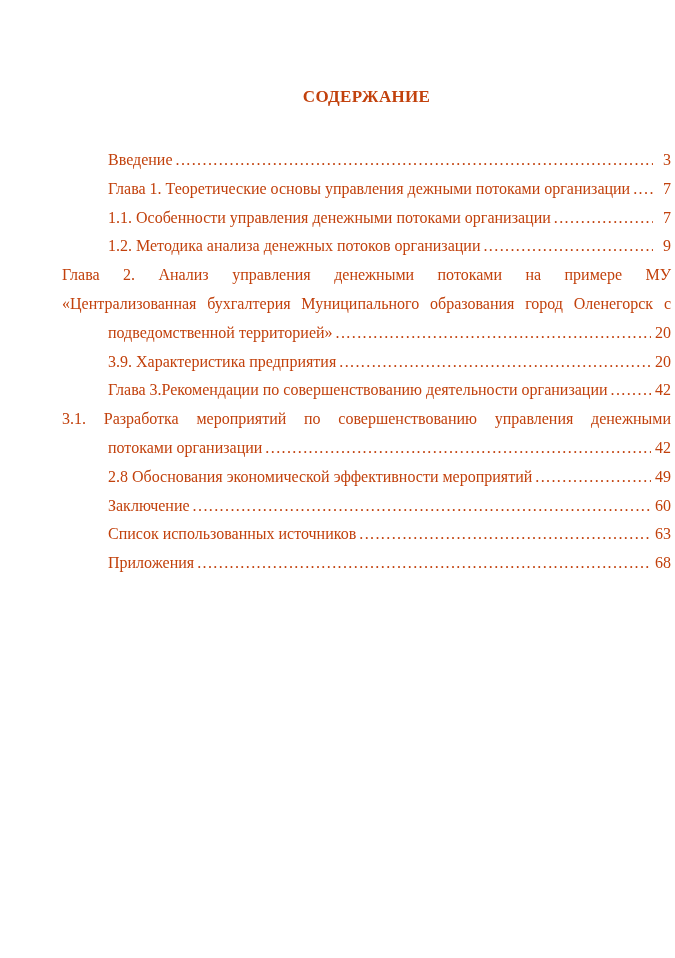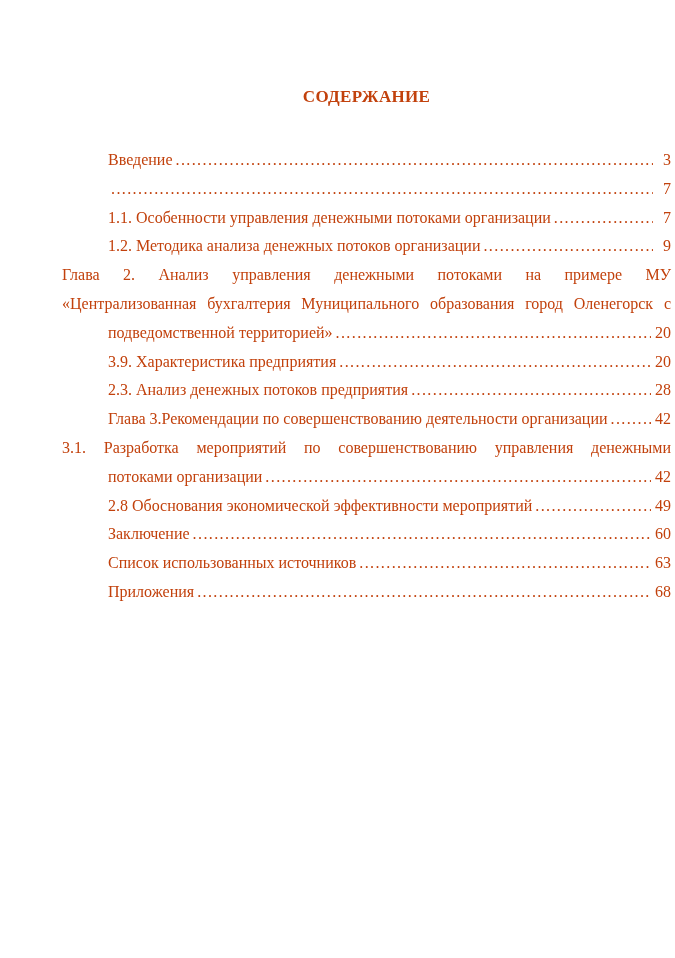--- a/index.html
+++ b/index.html
@@ -75,20 +75,21 @@
     <div class="toc" id="toc">
         <div class="toc-entry">
           <div class="toc-last-line">
             <span class="toc-text">Введение</span>
             <span class="toc-leader"></span>
             <span class="toc-page">3</span>
           </div>
         </div>
         <div class="toc-entry">
           <div class="toc-last-line">
+            <span class="toc-text">Глава 1. Теоретические основы управления дежными потоками организации</span>
             <span class="toc-leader"></span>
             <span class="toc-page">7</span>
           </div>
         </div>
         <div class="toc-entry">
           <div class="toc-last-line">
             <span class="toc-text">1.1. Особенности управления денежными потоками организации</span>
             <span class="toc-leader"></span>
             <span class="toc-page">7</span>
           </div>
@@ -107,27 +108,20 @@
             <span class="toc-text">подведомственной территорией»</span>
             <span class="toc-leader"></span>
             <span class="toc-page">20</span>
           </div>
         </div>
         <div class="toc-entry">
           <div class="toc-last-line">
             <span class="toc-text">3.9. Характеристика предприятия</span>
             <span class="toc-leader"></span>
             <span class="toc-page">20</span>
-          </div>
-        </div>
-        <div class="toc-entry">
-          <div class="toc-last-line">
-            <span class="toc-text">2.3. Анализ денежных потоков предприятия</span>
-            <span class="toc-leader"></span>
-            <span class="toc-page">28</span>
           </div>
         </div>
         <div class="toc-entry">
           <div class="toc-last-line">
             <span class="toc-text">Глава 3.Рекомендации по совершенствованию деятельности организации</span>
             <span class="toc-leader"></span>
             <span class="toc-page">42</span>
           </div>
         </div>
         <div class="toc-entry">

